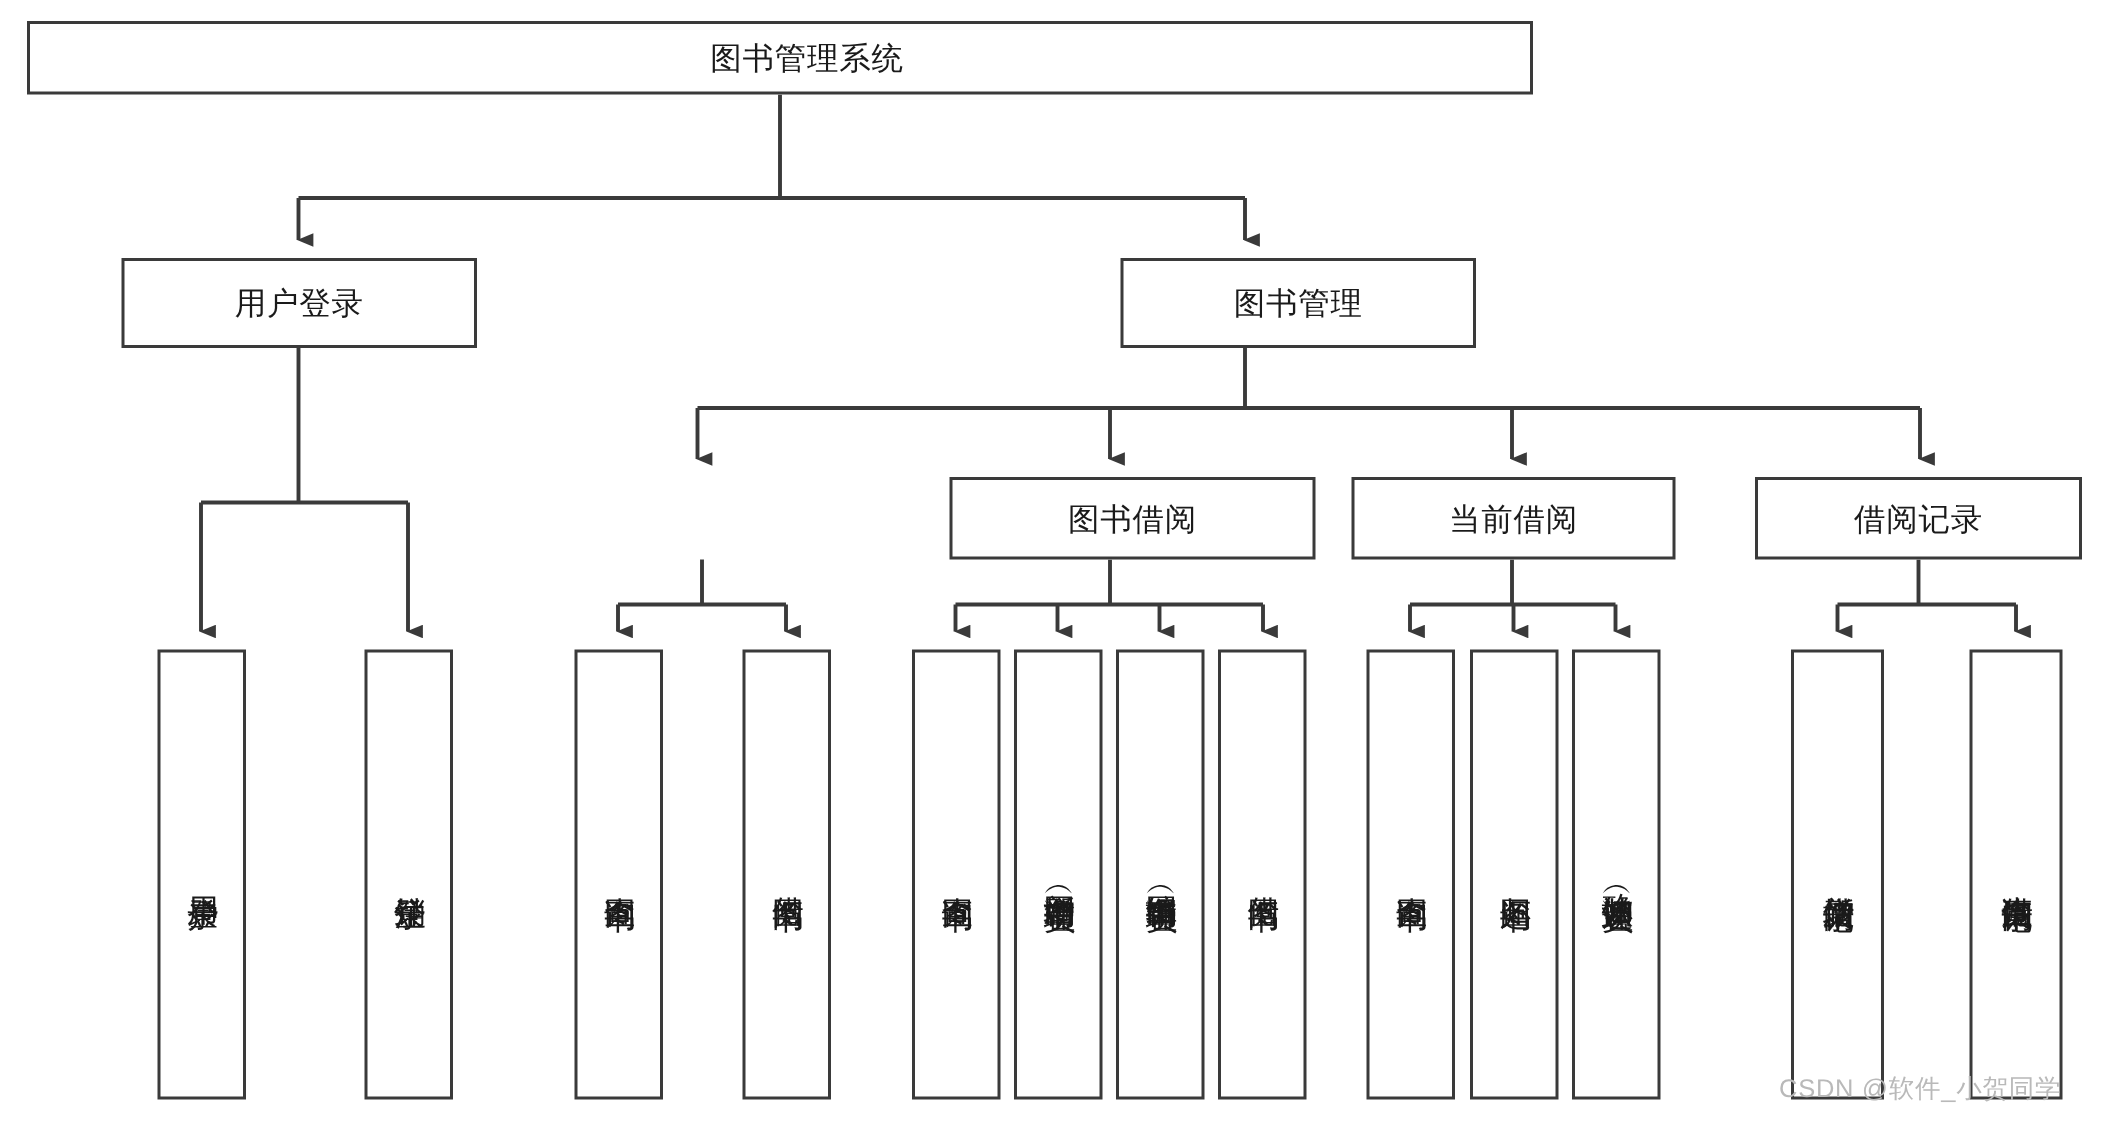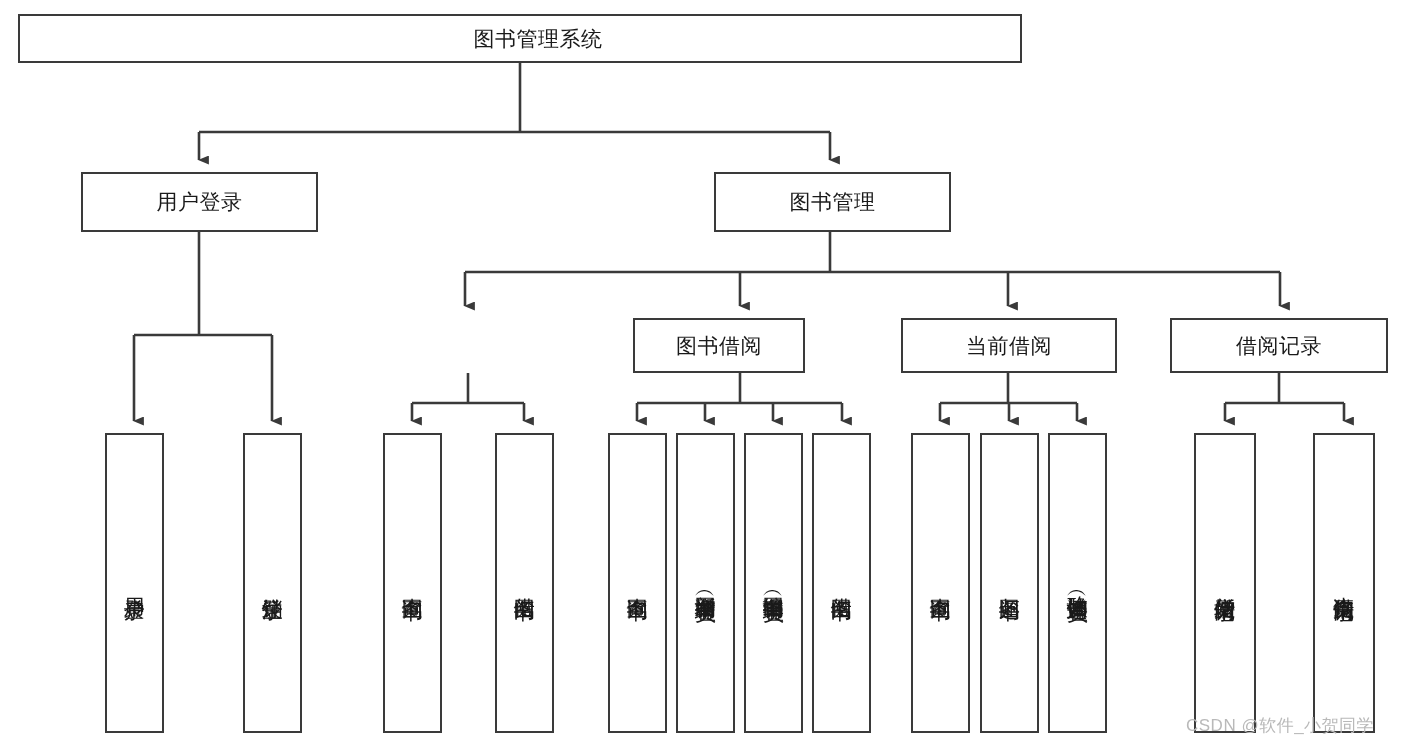--- a/index.html
+++ b/index.html
@@ -124,25 +124,25 @@
     </g>
   </svg>
 
   <div class="node horiz" style="left:18px; top:14px; width:1004px; height:49px;padding-left:36px;">
     <span>图书管理系统</span>
   </div>
 
   <div class="node horiz" style="left:81px; top:172px; width:237px; height:60px;">
     <span>用户登录</span>
   </div>
-  <div class="node horiz" style="left:714px; top:172px; width:237px; height:60px;">
+  <div class="node horiz" style="left:747px; top:172px; width:237px; height:60px;">
     <span>图书管理</span>
   </div>
 
-  <div class="node horiz" style="left:633px; top:318px; width:172px; height:55px;">
+  <div class="node horiz" style="left:633px; top:318px; width:244px; height:55px;">
     <span>图书借阅</span>
   </div>
   <div class="node horiz" style="left:901px; top:318px; width:216px; height:55px;text-align:center;">
     <span>当前借阅</span>
   </div>
   <div class="node horiz" style="left:1170px; top:318px; width:218px; height:55px;">
     <span>借阅记录</span>
   </div>
 
   <div class="node vert" style="left:105px; top:433px; width:59px; height:300px;">

